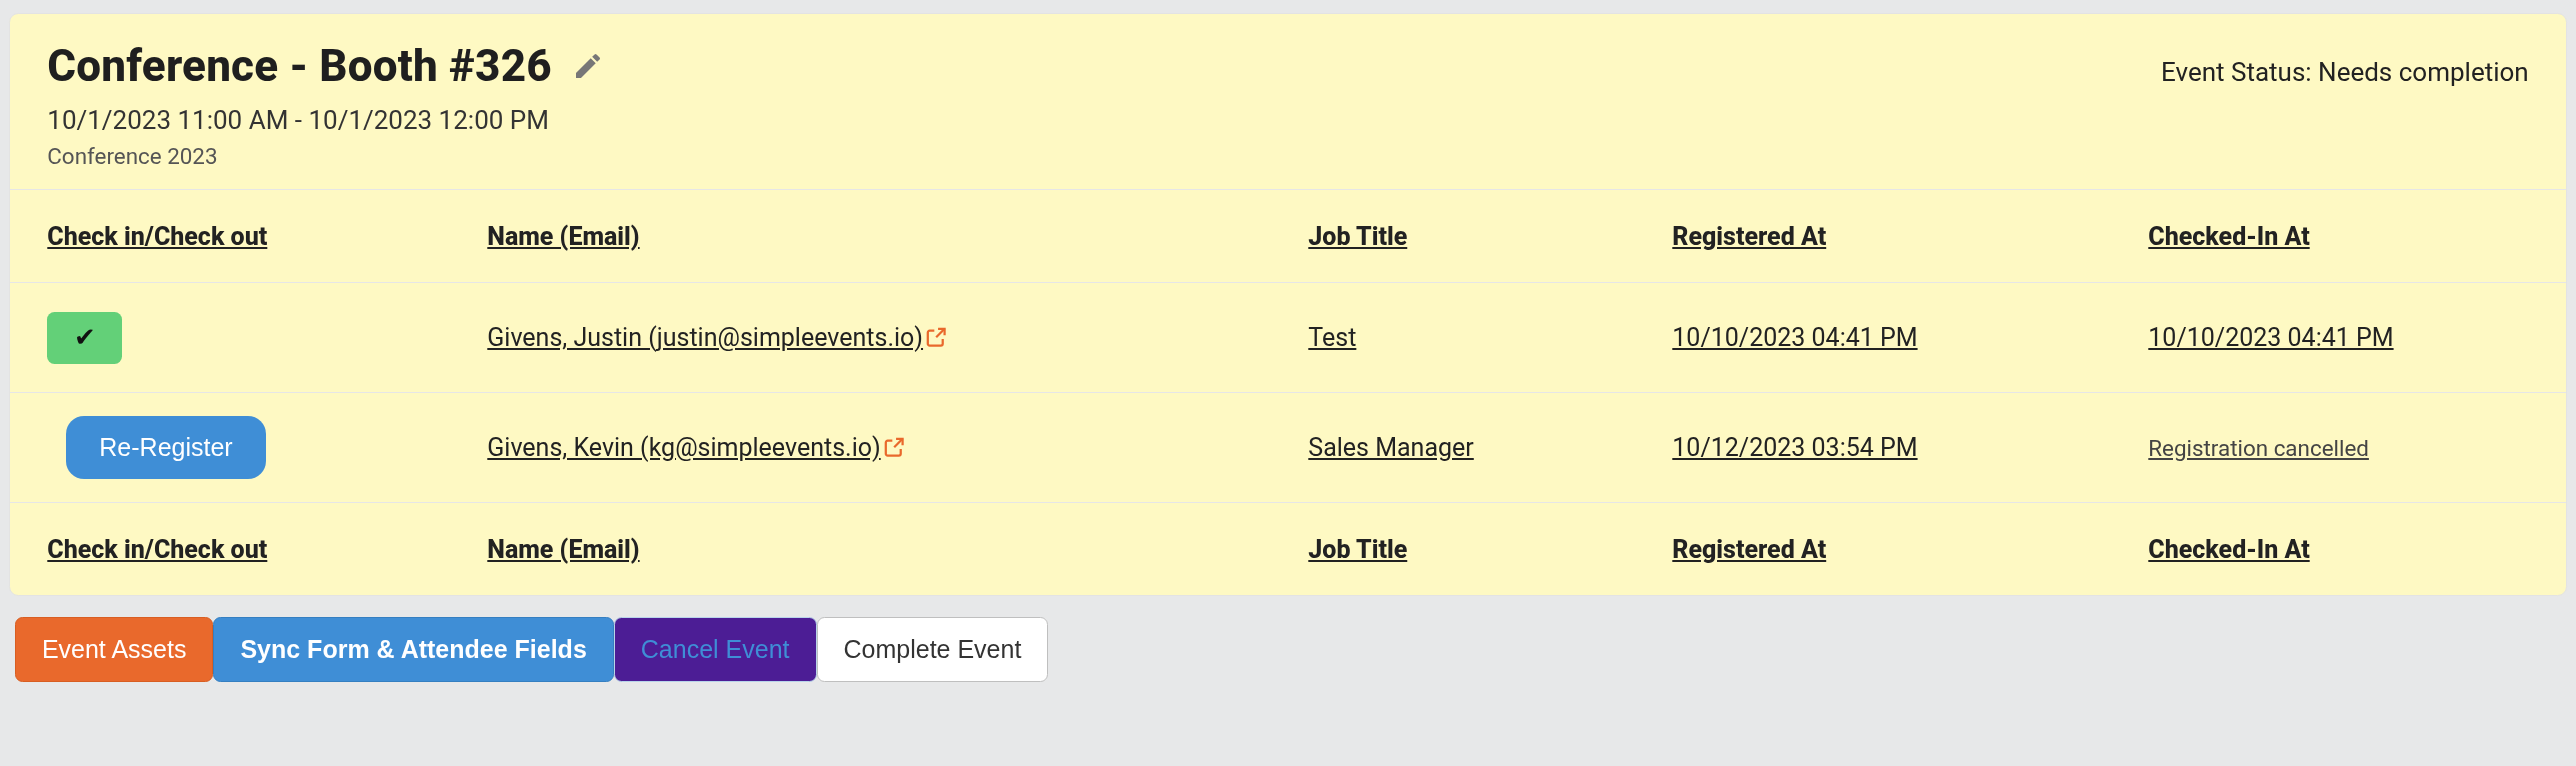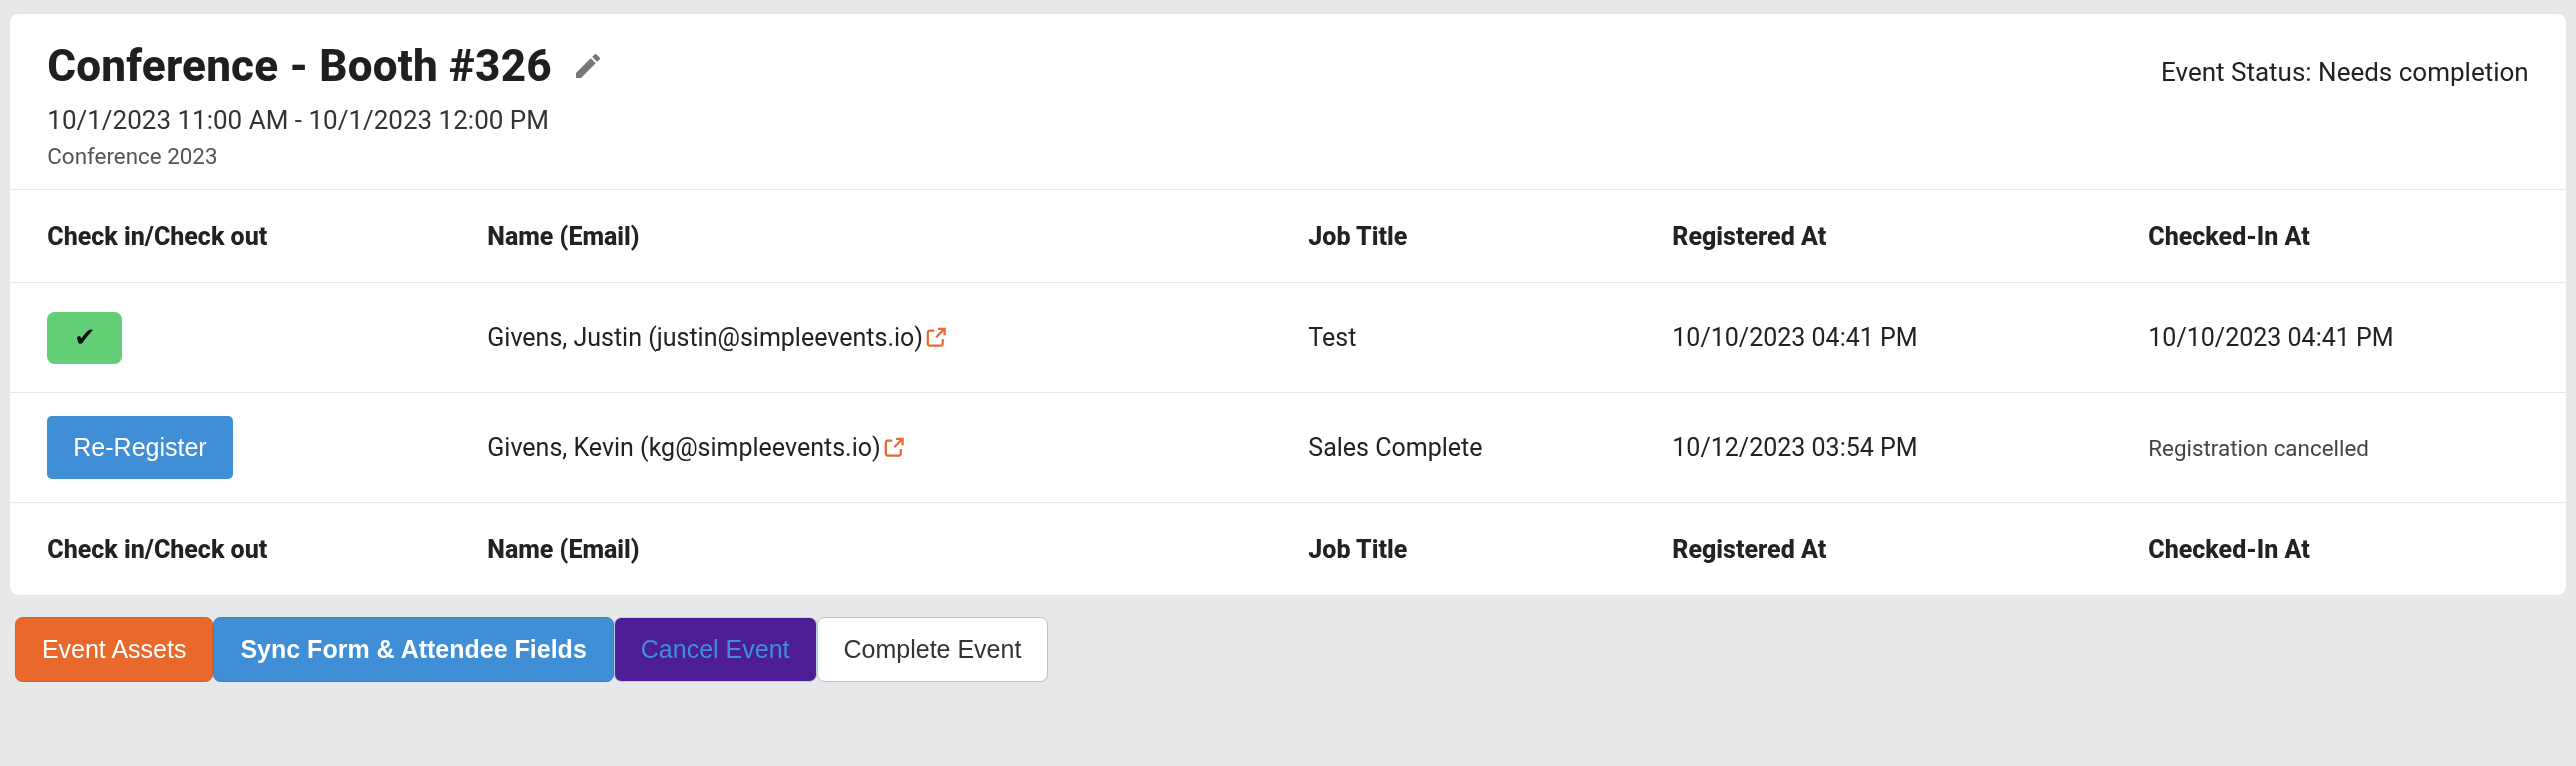--- a/index.html
+++ b/index.html
@@ -9,21 +9,21 @@
     background: #e7e8e9;
     font-family: -apple-system, BlinkMacSystemFont, "Segoe UI", Roboto, Helvetica, Arial, sans-serif;
     color: #222;
   }
   .page {
     width: 2576px;
     margin: 0 auto;
     padding: 13px 9.3px 9.3px 9.3px;
   }
   .card {
-    background: #ffffff;
+    background: #fef9c3;
     border-radius: 9.3px;
     border: 0.9px solid #e3e3e3;
     overflow: hidden;
   }
   .header {
     display: flex;
     justify-content: space-between;
     padding: 26px 37px 20.5px 37px;
   }
   .header-left { }
@@ -84,44 +84,46 @@
   .row.footer-row {
     border-top: 0.9px solid #e6e6e6;
     min-height: 93px;
     font-weight: 800;
     font-size: 25px;
     color: #1f1f1f;
   }
   .cell {
     font-size: 25px;
     color: #222;
+    text-decoration: underline;
   }
   .cell.small { font-size: 22.4px; color: #444; }
   .check-btn {
     width: 75px;
     height: 52px;
     background: #63d078;
     border-radius: 7.5px;
     display: inline-flex;
     align-items: center;
     justify-content: center;
     color: #111;
     font-size: 26px;
     cursor: pointer;
     border: none;
   }
   .reregister-btn {
     background: #3f8ed6;
     color: #fff;
     border: none;
-    padding: 17px 26px;
-    border-radius: 5px;
+    padding: 17px 33px;
+    border-radius: 18px;
     font-size: 25px;
     font-weight: 500;
     cursor: pointer;
+    margin-left: 19px;
   }
   .name-cell {
     display: flex;
     align-items: center;
     gap: 2px;
   }
   .ext-icon {
     color: #e9692c;
     display: inline-flex;
     align-items: center;
@@ -233,21 +235,21 @@
         <div class="cell name-cell">
           <span>Givens, Kevin (kg@simpleevents.io)</span>
           <span class="ext-icon">
             <svg width="22.4" height="22.4" viewBox="0 0 24 24" fill="none" stroke="currentColor" stroke-width="2.4">
                 <path d="M14 3h7v7"></path>
                 <path d="M21 3l-9 9"></path>
                 <path d="M19 14v5a2 2 0 0 1-2 2H5a2 2 0 0 1-2-2V7a2 2 0 0 1 2-2h5"></path>
               </svg>
           </span>
         </div>
-        <div class="cell">Sales Complete</div>
+        <div class="cell">Sales Manager</div>
         <div class="cell">10/12/2023 03:54 PM</div>
         <div class="cell small">Registration cancelled</div>
       </div>
 
       <div class="row footer-row">
         <div class="cell">Check in/Check out</div>
         <div class="cell">Name (Email)</div>
         <div class="cell">Job Title</div>
         <div class="cell">Registered At</div>
         <div class="cell">Checked-In At</div>

